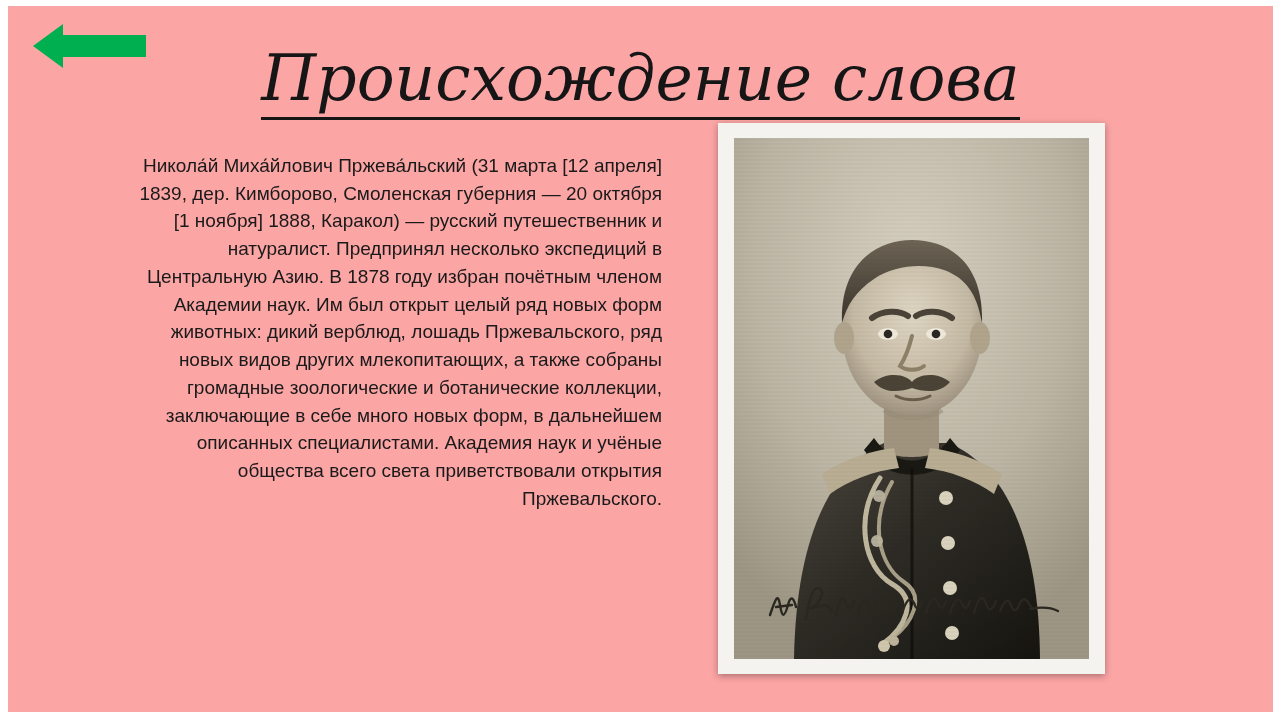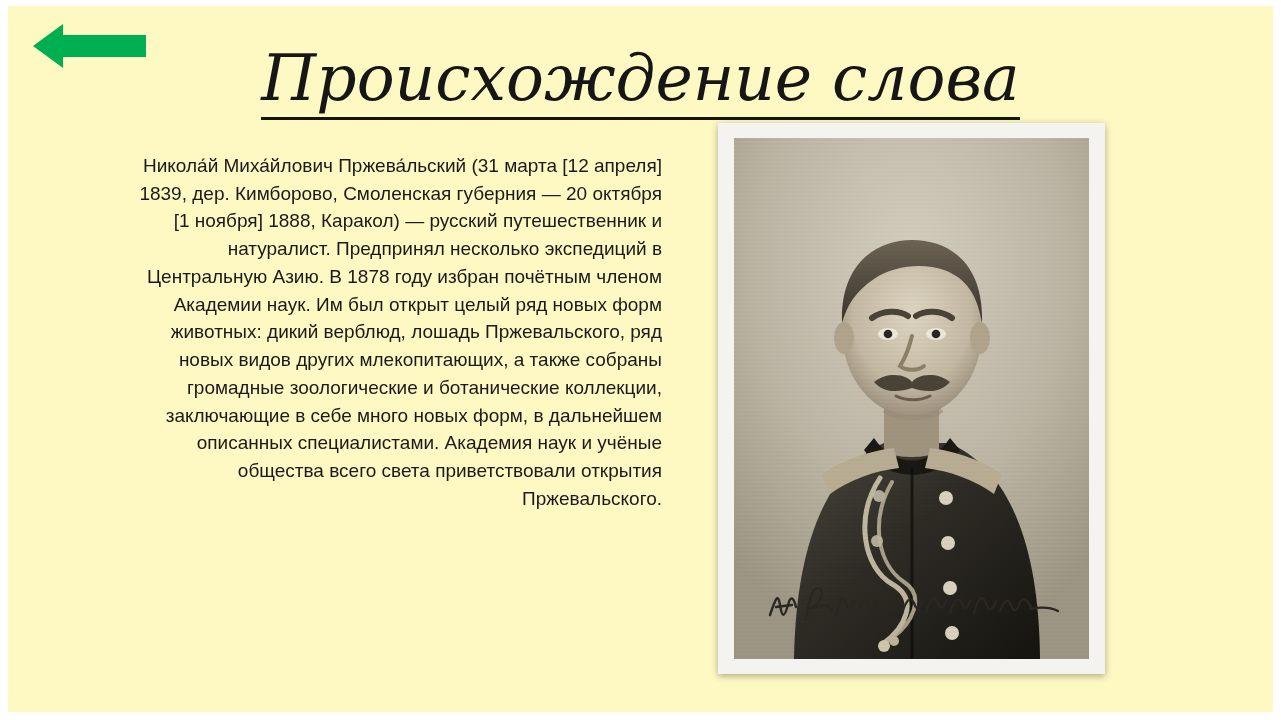--- a/index.html
+++ b/index.html
@@ -10,21 +10,21 @@
     width: 1281px;
     height: 720px;
     background: #ffffff;
     font-family: "Liberation Sans", sans-serif;
     overflow: hidden;
   }
   .slide {
     position: relative;
     width: 1281px;
     height: 720px;
-    background: #fef9c3;
+    background: #fca5a5;
     overflow: hidden;
   }
   
   .edge-left {
     position: absolute;
     left: 0; top: 0;
     width: 8px; height: 720px;
     background: #ffffff;
   }
   .edge-right {

